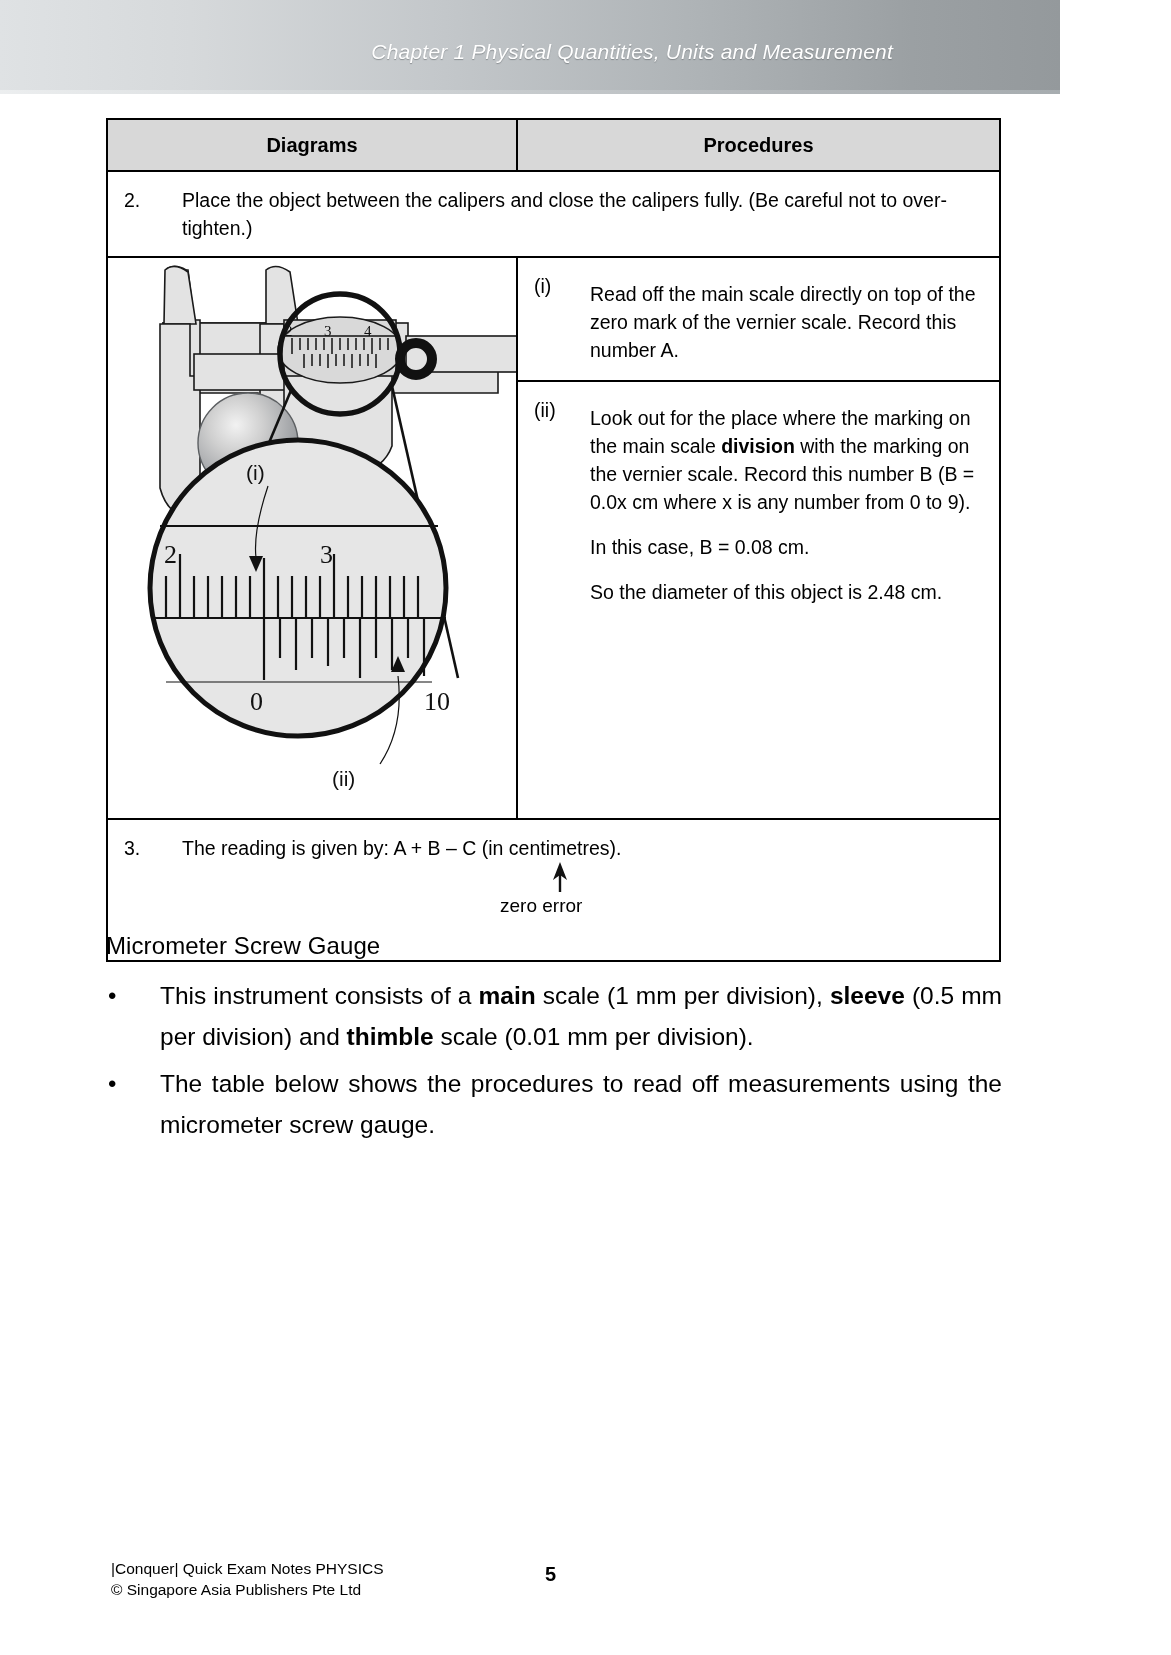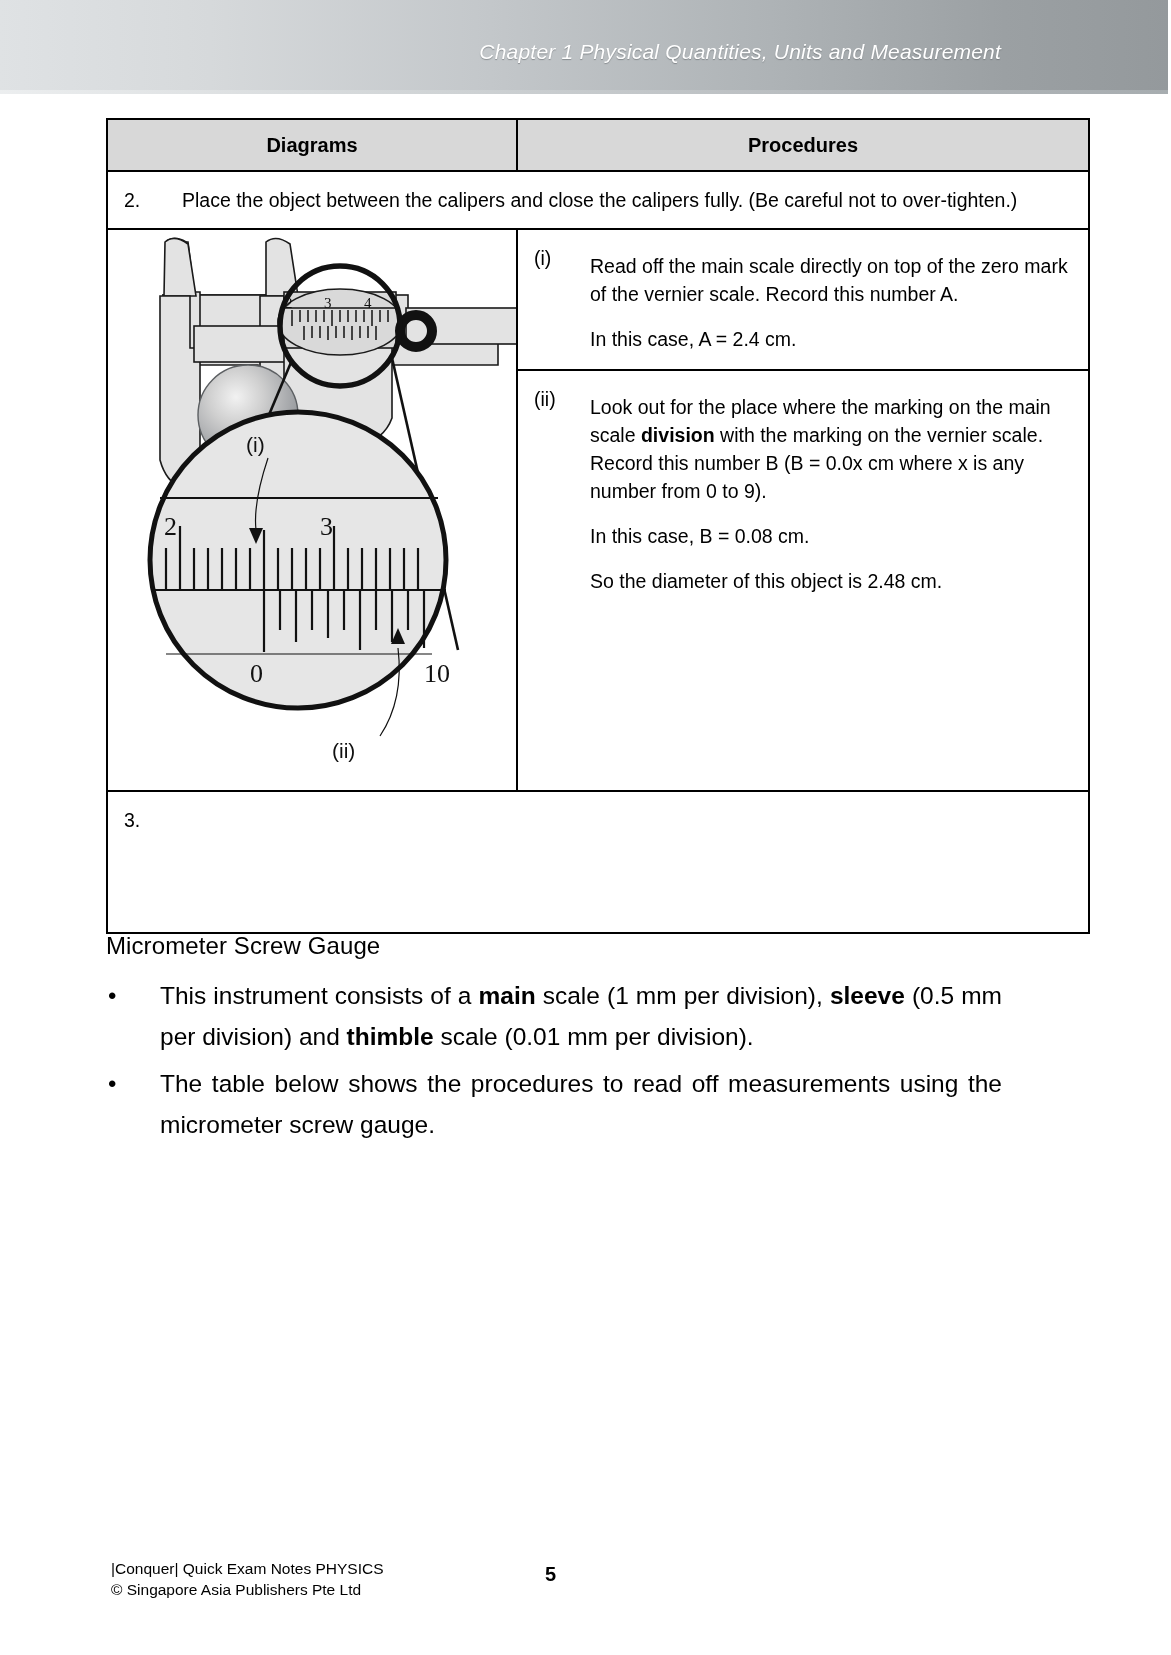--- a/index.html
+++ b/index.html
@@ -13,21 +13,21 @@
     position: relative;
     font-family: "Liberation Sans", sans-serif;
     color: #000;
     overflow: hidden;
   }
 
   
   .header-band {
     position: absolute;
     left: 0; top: 0;
-    width: 1168px;
+    width: 1060px;
     height: 94px;
     background: linear-gradient(to right, #dfe2e4 0%, #d6d9db 18%, #c3c7ca 42%, #aeb3b6 66%, #9ba0a3 86%, #94999c 100%);
   }
   .header-band::after {
     content: "";
     position: absolute;
     left: 0; bottom: 0;
     width: 100%;
     height: 4px;
     background: linear-gradient(to right, #eef0f1 0%, #cfd3d5 40%, #b6babd 75%, #aab0b3 100%);
@@ -44,21 +44,21 @@
     letter-spacing: .2px;
     white-space: nowrap;
     text-shadow: 0 1px 1px rgba(90,95,98,.55);
   }
 
   
   .proc-table {
     position: absolute;
     left: 106px;
     top: 118px;
-    width: 984px;
+    width: 895px;
     border: 2px solid #000;
     box-sizing: border-box;
     background: #fff;
   }
   .tbl-row { display: flex; }
   .tbl-head {
     background: #d8d8d8;
     border-bottom: 2px solid #000;
   }
   .cell-diagrams {
@@ -383,38 +383,45 @@
         <path class="thin-line" d="M290,418 C294,452 288,482 272,506"></path>
         <text class="lbl-rm" x="224" y="528">(ii)</text>
       </svg>
     </div>
 
     <div class="proc-cell">
       <div class="proc-item divided">
         <div class="proc-marker">(i)</div>
         <div class="proc-body">
           <p>Read off the main scale directly on top of the zero mark of the vernier scale. Record this number A.</p>
-          <p>In this case, A = 2.4 cm.</p>
         </div>
       </div>
 
       <div class="proc-item">
         <div class="proc-marker">(ii)</div>
         <div class="proc-body">
           <p><span>Look out for the place where the marking on the main scale </span><b>division</b><span> with the marking on the vernier scale. Record this number B (B = 0.0x cm where x is any number from 0 to 9).</span></p>
           <p>In this case, B = 0.08 cm.</p>
           <p>So the diameter of this object is 2.48 cm.</p>
         </div>
       </div>
     </div>
   </div>
 
   <div class="row-final">
     <div class="final-inner">
       <div class="final-num">3.</div>
+      <div class="final-text">
+        <span>The reading is given by: A + B – C (in centimetres).</span>
+        <svg class="zero-err-arrow" width="20" height="30" viewBox="0 0 20 30">
+          <line x1="10" y1="30" x2="10" y2="8" stroke="#111" stroke-width="2.4"></line>
+          <polygon points="10,0 3,18 10,13 17,18" fill="#111"></polygon>
+        </svg>
+        <span class="zero-err-label">zero error</span>
+      </div>
     </div>
   </div>
 </div>
 
 <div class="section-heading">Micrometer Screw Gauge</div>
 
 <div class="bullet-list">
   <div class="bullet-row">
     <div class="bullet-dot">•</div>
     <div class="bullet-text">

